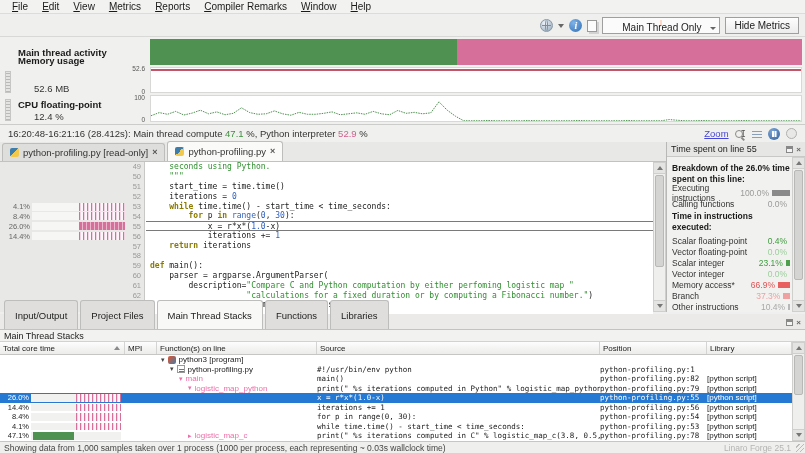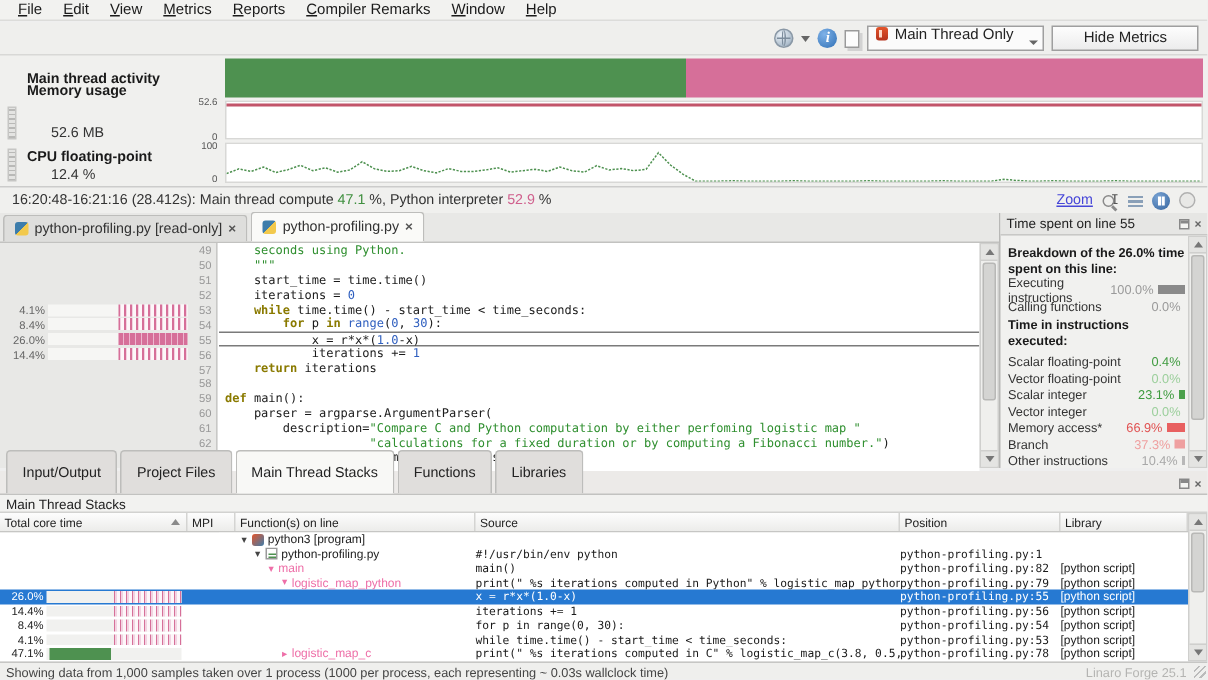--- a/index.html
+++ b/index.html
@@ -16,25 +16,25 @@
   .tb-text { font-size:10px; color:#333; white-space:pre; }
   .tb-link { color:#4646d8; text-decoration:underline; }
   .tb-bold { font-weight:bold; }
   .tb-right { margin-left:auto; display:flex; align-items:center; gap:5px; }
   .globe { width:13px; height:13px; border-radius:50%; background:radial-gradient(circle at 35% 30%, #eef4fa, #aebecd 70%, #7d8d9d); border:1px solid #8a98a6; position:relative; }
   .globe::before { content:""; position:absolute; left:1px; right:1px; top:5px; border-top:1px solid #7d8d9d; }
   .globe::after { content:""; position:absolute; left:4px; right:4px; top:0; bottom:0; border-left:1px solid #7d8d9d; border-right:1px solid #7d8d9d; border-radius:50%; }
   .caret { width:0; height:0; border-left:3px solid transparent; border-right:3px solid transparent; border-top:4px solid #666; }
   .info-ic { width:13px; height:13px; border-radius:50%; background:radial-gradient(circle at 35% 30%, #7fb2e8, #2f6fb5); color:#fff; font-family:"Liberation Serif",serif; font-style:italic; font-weight:bold; font-size:10px; text-align:center; line-height:13px; }
   .copy-ic { width:10px; height:12px; background:#fcfcfc; border:1px solid #9a9a9a; box-shadow:2px 2px 0 #d2d2d2; }
-  .combo { display:flex; gap:4px; background:#fbfbfb; border:1px solid #9f9f9f; height:17px; padding:0 4px 0 5px; min-width:118px; position:relative; }
+  .combo { display:flex; align-items:center; gap:4px; background:#fbfbfb; border:1px solid #9f9f9f; height:17px; padding:0 4px 0 5px; min-width:118px; position:relative;flex-direction:column; }
   .combo .caret { position:absolute; right:3px; bottom:3px; border-top-width:3px; }
   .thread-ic { width:8px; height:9px; background:linear-gradient(180deg,#e4552b,#b5321c); border-radius:2px; position:relative; }
   .thread-ic::after { content:""; position:absolute; left:2px; top:2px; width:2px; height:5px; background:#ffd9c8; }
-  .btn { background:linear-gradient(#fdfdfd,#ececec); border:1px solid #9f9f9f; height:17px; display:flex; align-items:center; padding:0 20px; font-size:10px; color:#222; }
+  .btn { background:linear-gradient(#fdfdfd,#ececec); border:1px solid #9f9f9f; height:17px; display:flex; align-items:center; padding:0 8px; font-size:10px; color:#222; }
 
   
   .metrics { position:absolute; top:36px; left:0; right:0; height:88px; background:#f0f0ee; border-top:1px solid #d8d8d6; }
   .m-label { position:absolute; left:18px; font-weight:bold; font-size:9.5px; color:#1a1a1a; }
   .m-value { position:absolute; left:34px; font-size:9.5px; color:#333; }
   .grip { position:absolute; left:5px; width:6px; height:22px; background:repeating-linear-gradient(0deg,#b9b9b7 0 1px,#e4e4e2 1px 3px); border:1px solid #c6c6c4; }
   .scale { position:absolute; font-size:6.5px; color:#555; right:660px; text-align:right; width:30px; }
   .chart { position:absolute; left:150px; right:3px; background:#fff; border:1px solid #d8d8d6; }
   .activity-bar { position:absolute; left:150px; right:3px; top:2px; height:26px; }
   .mem-line { position:absolute; left:0; right:0; top:1px; height:2px; background:#c2556a; }

